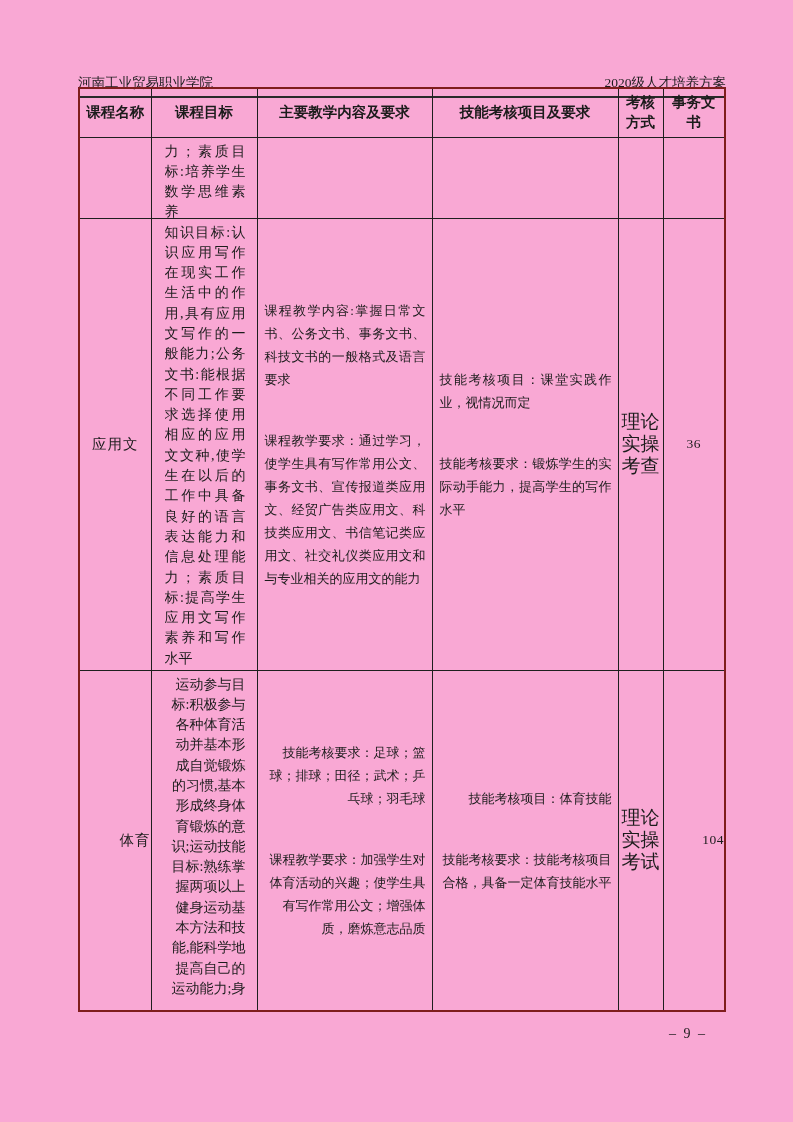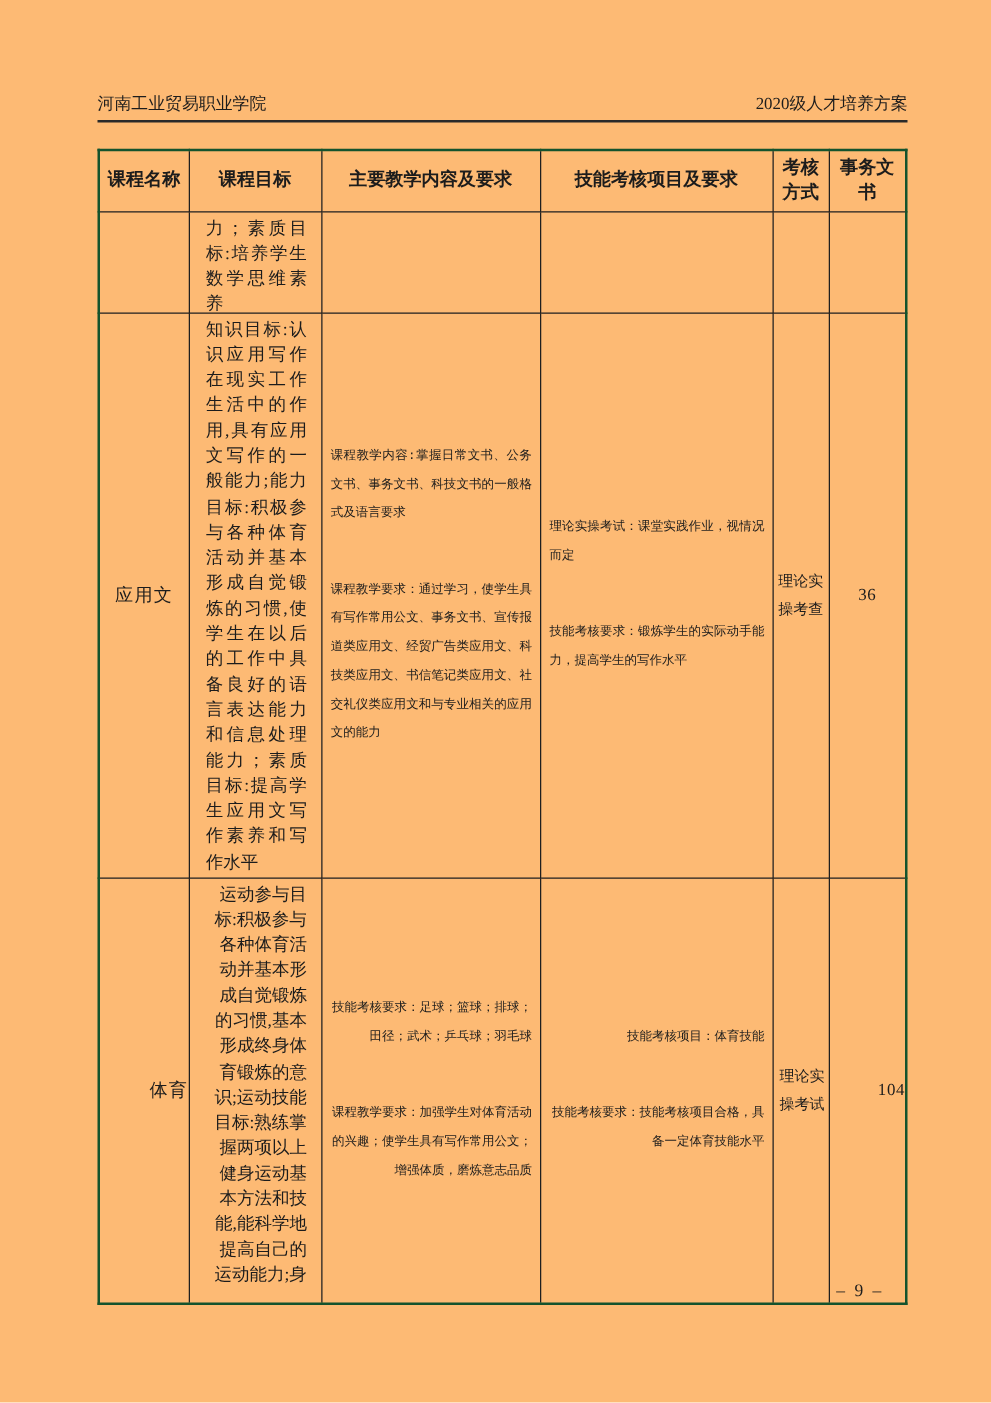--- a/index.html
+++ b/index.html
@@ -1,45 +1,45 @@
 <!DOCTYPE html>
 <html><head>
 <meta charset="utf-8">
 <style>
   * { margin: 0; padding: 0; box-sizing: border-box; }
   html, body { background: #ffffff; }
   .page {
     position: relative;
     width: 793px;
     height: 1122px;
-    background: #fdba74;
+    background: #f9a8d4;
     font-family: "Liberation Serif", "DejaVu Serif", serif;
     color: #1c1c1c;
     overflow: hidden;
   }
   .running-head {
     position: absolute;
     top: 74px;
     left: 78px;
     width: 648px;
     display: flex;
     justify-content: space-between;
     align-items: flex-end;
     font-size: 13.5px;
     padding-bottom: 4px;
     border-bottom: 2px solid #2a2a2a;
   }
   .doc-table {
     position: absolute;
-    top: 119px;
+    top: 87px;
     left: 78px;
     width: 646px;
     border-collapse: collapse;
     table-layout: fixed;
-    border: 2px solid #14532d;
+    border: 2px solid #7f1d1d;
   }
   .doc-table th, .doc-table td {
     border: 1.5px solid #1f1f1f;
     overflow: hidden;
   }
   .doc-table th {
     font-size: 14.5px;
     font-weight: bold;
     height: 49px;
     text-align: center;
@@ -64,31 +64,30 @@
     text-align: justify;
     text-justify: inter-ideograph;
   }
   td.c-obj .clip { overflow: hidden; }
   tr.row-yyw td.c-obj .clip { height: 447px; }
   tr.row-ty  td.c-obj .clip { height: 335px; }
   tr.row-cont td.c-obj .clip { height: 76px; }
   td.c-content, td.c-assess {
     vertical-align: middle;
     padding: 0 6px 0 7px;
-    font-size: 10px;
+    font-size: 13px;
     line-height: 23px;
     text-align: justify;
     text-justify: inter-ideograph;
-    font-family: Liberation Mono, monospace;
   }
   td.c-content p + p, td.c-assess p + p { margin-top: 38px; }
   td.c-method {
     text-align: center;
     vertical-align: middle;
-    font-size: 12px;
+    font-size: 19px;
     line-height: 22px;
     padding: 0 3px;
   }
   td.c-hours {
     text-align: center;
     vertical-align: middle;
     font-size: 13.5px;
     letter-spacing: 0.5px;
     margin-left: 36px;
   }
@@ -138,28 +137,28 @@
           <div class="clip">力；素质目标:培养学生数学思维素养</div>
         </td>
         <td class="c-content"></td>
         <td class="c-assess"></td>
         <td class="c-method"></td>
         <td class="c-hours"></td>
       </tr>
       <tr class="row-yyw">
         <td class="c-name">应用文</td>
         <td class="c-obj">
-          <div class="clip">知识目标:认识应用写作在现实工作生活中的作用,具有应用文写作的一般能力;能力目标:积极参与各种体育活动并基本形成自觉锻炼的习惯,使学生在以后的工作中具备良好的语言表达能力和信息处理能力；素质目标:提高学生应用文写作素养和写作水平</div>
+          <div class="clip">知识目标:认识应用写作在现实工作生活中的作用,具有应用文写作的一般能力;公务文书:能根据不同工作要求选择使用相应的应用文文种,使学生在以后的工作中具备良好的语言表达能力和信息处理能力；素质目标:提高学生应用文写作素养和写作水平</div>
         </td>
         <td class="c-content">
           <p>课程教学内容:掌握日常文书、公务文书、事务文书、科技文书的一般格式及语言要求</p>
           <p>课程教学要求：通过学习，使学生具有写作常用公文、事务文书、宣传报道类应用文、经贸广告类应用文、科技类应用文、书信笔记类应用文、社交礼仪类应用文和与专业相关的应用文的能力</p>
         </td>
         <td class="c-assess">
-          <p>理论实操考试：课堂实践作业，视情况而定</p>
+          <p>技能考核项目：课堂实践作业，视情况而定</p>
           <p>技能考核要求：锻炼学生的实际动手能力，提高学生的写作水平</p>
         </td>
         <td class="c-method">理论实操考查</td>
         <td class="c-hours">36</td>
       </tr>
       <tr class="row-ty">
         <td class="c-name">体育</td>
         <td class="c-obj">
           <div class="clip">运动参与目标:积极参与各种体育活动并基本形成自觉锻炼的习惯,基本形成终身体育锻炼的意识;运动技能目标:熟练掌握两项以上健身运动基本方法和技能,能科学地提高自己的运动能力;身</div>
         </td>

